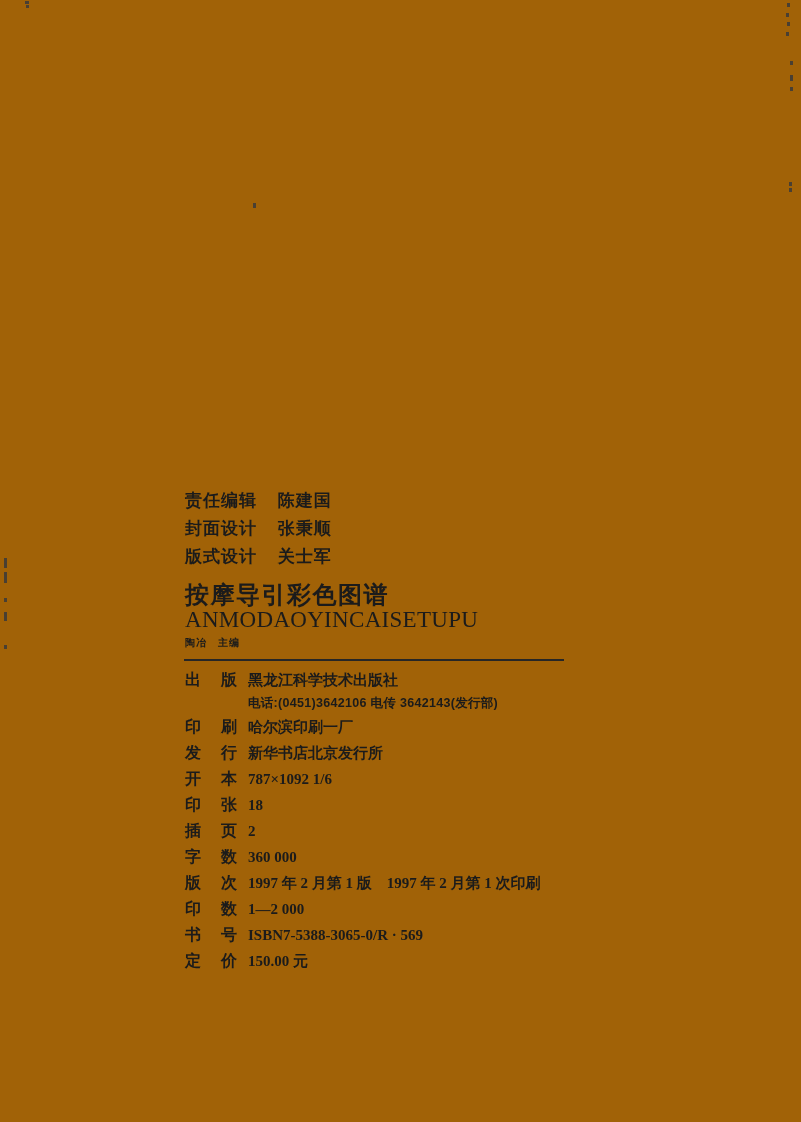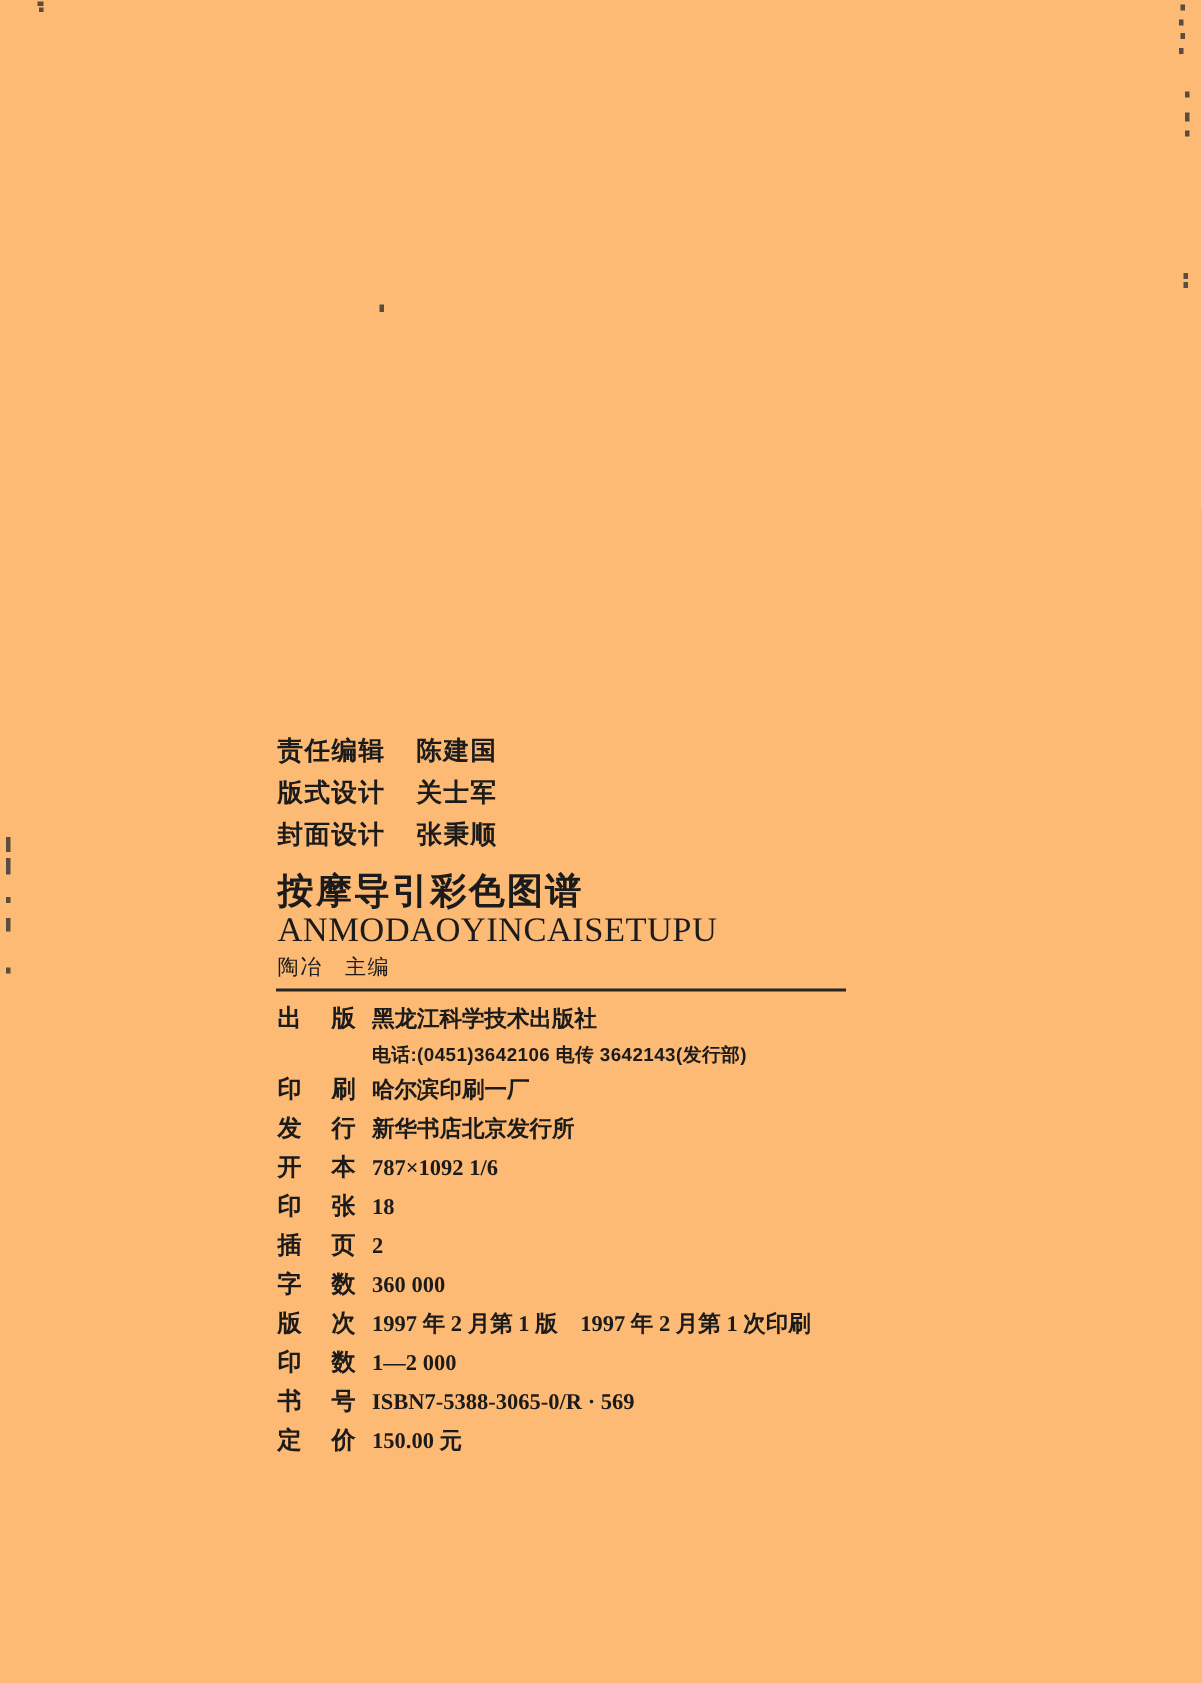--- a/index.html
+++ b/index.html
@@ -6,21 +6,21 @@
     margin: 0;
     padding: 0;
     background: #e8e8e8;
     font-family: "Liberation Sans", sans-serif;
   }
   .page {
     position: relative;
     width: 801px;
     height: 1122px;
     margin: 0 auto;
-    background: #fdba74;
+    background: #a16207;
     color: #1b1b1b;
     overflow: hidden;
   }
 
   
   .credits-block {
     position: absolute;
     left: 185px;
     top: 487px;
   }
@@ -46,22 +46,22 @@
     line-height: 24px;
   }
   .book-pinyin {
     font-family: "Liberation Serif", serif;
     font-size: 23px;
     line-height: 20px;
     margin-top: 3px;
     letter-spacing: 0.3px;
   }
   .book-editor {
-    font-size: 14px;
-    font-weight: 400;
+    font-size: 10px;
+    font-weight: 700;
     margin-top: 6px;
     letter-spacing: 1px;
   }
 
   
   .divider {
     position: absolute;
     left: 184px;
     top: 659px;
     width: 380px;
@@ -134,27 +134,27 @@
     <div class="dash" style="left:4px; top:645px; width:3px; height:4px;"></div>
   </div>
 
   <div class="credits-block">
   <div class="credit-row">
     <span class="credit-role">责任编辑</span>
     <span class="credit-name">陈建国</span>
   </div>
 
   <div class="credit-row">
+    <span class="credit-role">封面设计</span>
+    <span class="credit-name">张秉顺</span>
+  </div>
+
+  <div class="credit-row">
     <span class="credit-role">版式设计</span>
     <span class="credit-name">关士军</span>
-  </div>
-
-  <div class="credit-row">
-    <span class="credit-role">封面设计</span>
-    <span class="credit-name">张秉顺</span>
   </div>
 </div>
 
   <div class="title-block">
     <div class="book-title">按摩导引彩色图谱</div>
     <div class="book-pinyin">ANMODAOYINCAISETUPU</div>
     <div class="book-editor">陶冶　主编</div>
   </div>
 
   <div class="divider"></div>

